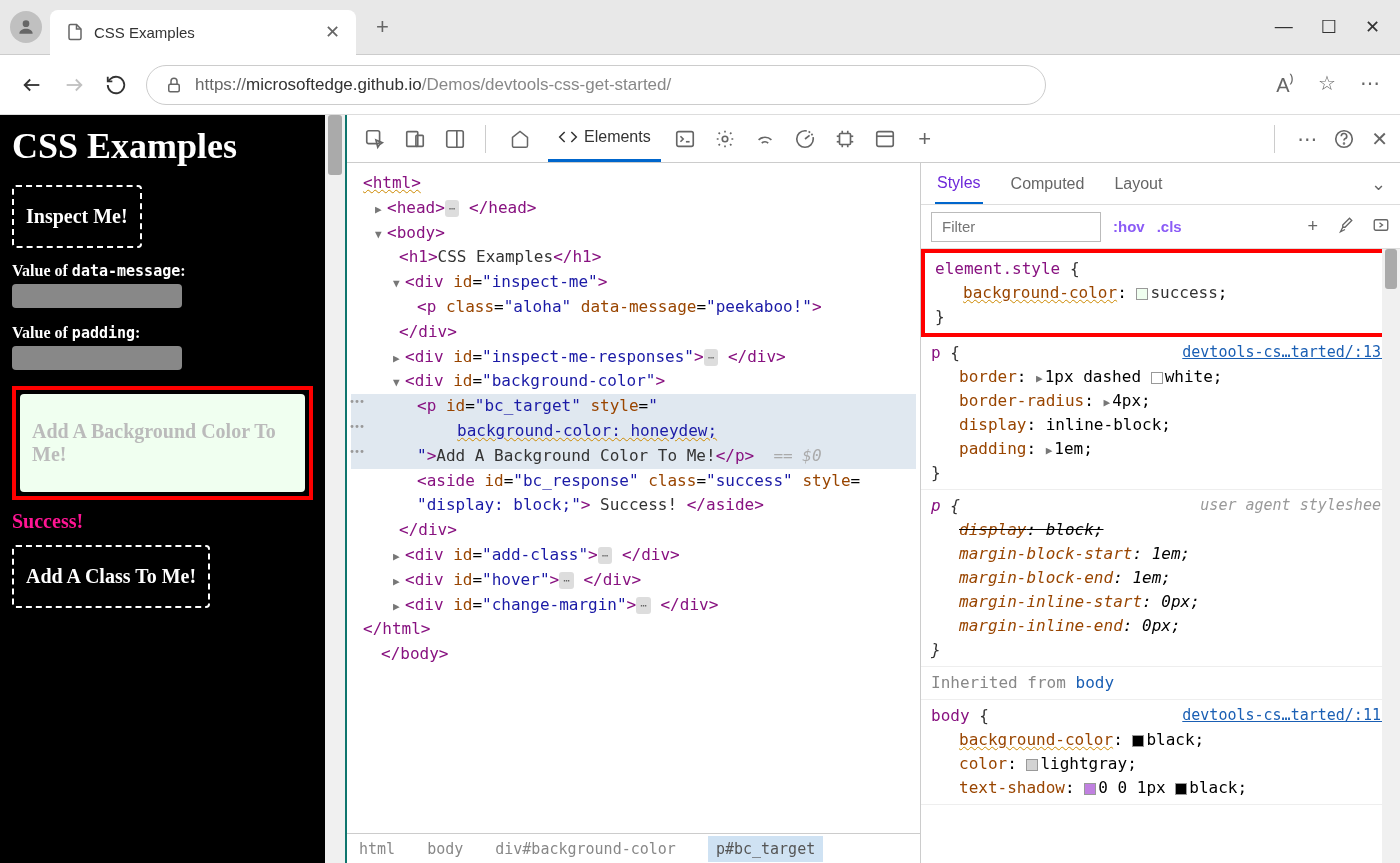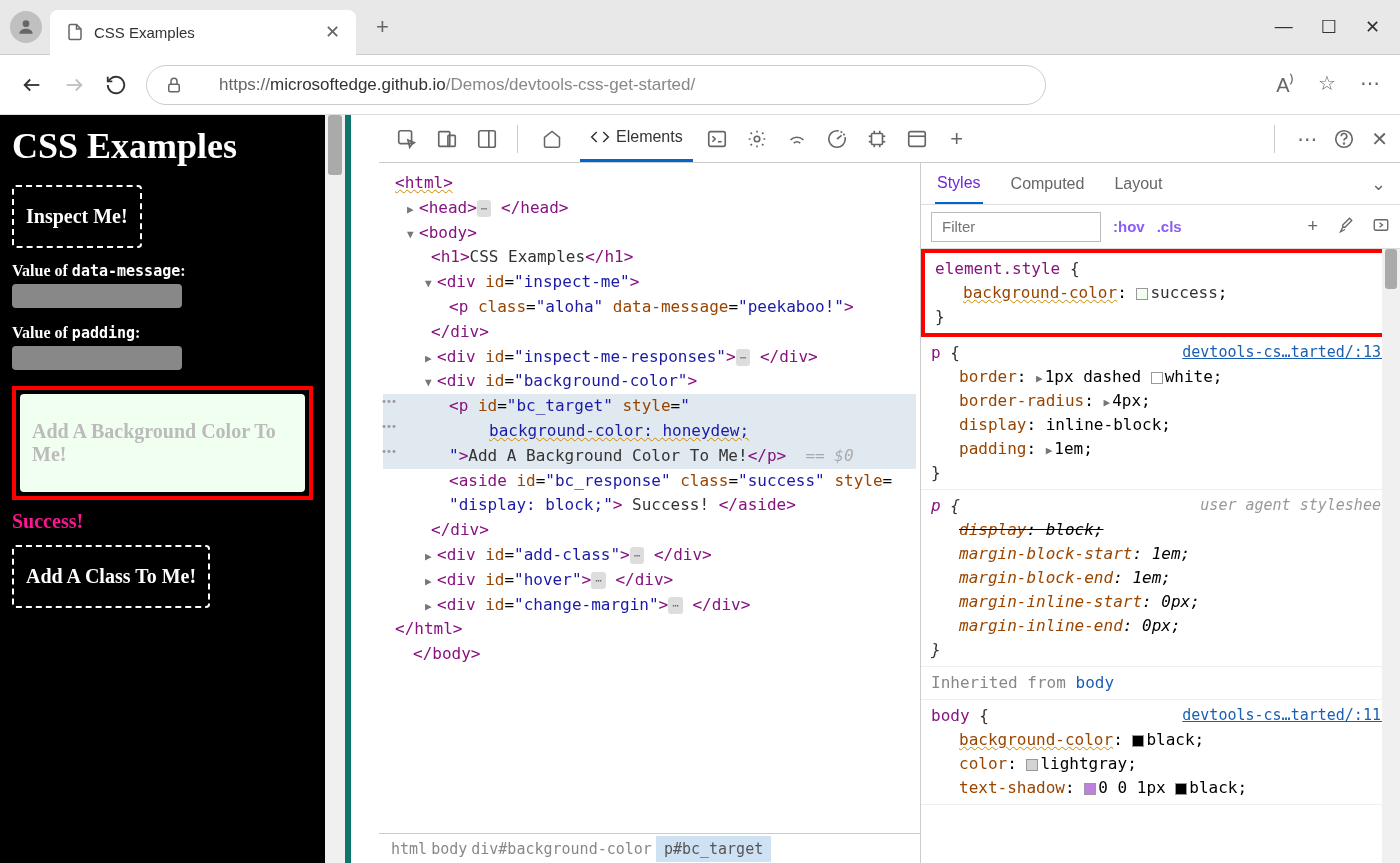--- a/index.html
+++ b/index.html
@@ -15,21 +15,21 @@
 .tab-close { font-size: 18px; color: #666; cursor: pointer; margin-left: 120px; }
 .new-tab { font-size: 22px; color: #666; margin-left: 20px; cursor: pointer; }
 .window-controls { margin-left: auto; display: flex; gap: 28px; font-size: 18px; color: #333; padding-right: 10px; }
 .window-controls span { cursor: pointer; }
 
 
 .address-row { background: #fff; height: 60px; display: flex; align-items: center; padding: 0 20px; gap: 18px; border-bottom: 1px solid #ddd; }
 .nav-btn { width: 24px; height: 24px; display: flex; align-items: center; justify-content: center; cursor: pointer; }
 .nav-btn.disabled { opacity: 0.3; }
 .address-bar { flex: 1; background: #fff; border: 1px solid #ccc; border-radius: 24px; height: 40px; display: flex; align-items: center; padding: 0 18px; gap: 12px; font-size: 17px; color: #666; max-width: 900px; }
-.address-bar .url-text { flex: 1; margin-left: 24px; }
+.address-bar .url-text { flex: 1; }
 .address-bar .scheme { color: #666; }
 .address-bar .domain { color: #333; }
 .address-bar .path { color: #888; }
 .addr-icons { display: flex; gap: 24px; margin-left: auto; font-size: 20px; color: #666; }
 
 
 .main { display: flex; height: calc(863px - 115px); }
 
 
 .page-panel { width: 345px; background: #fff; display: flex; }
@@ -41,21 +41,21 @@
 .dashed-box-text { font-family: Georgia, serif; font-weight: bold; font-size: 20px; color: #fff; }
 .value-label { font-family: Georgia, serif; font-weight: bold; font-size: 16px; color: #fff; margin-bottom: 4px; }
 .value-label .mono { font-family: monospace; font-size: 15px; }
 .gray-box { background: #888; height: 24px; width: 170px; border-radius: 4px; margin-bottom: 16px; }
 .highlighted-box { border: 4px solid #ff0000; padding: 4px; margin-bottom: 10px; }
 .honeydew-box { background: #f0fff0; padding: 26px 12px; border-radius: 4px; }
 .honeydew-box-text { font-family: Georgia, serif; font-weight: bold; font-size: 20px; color: #bbb; }
 .success-text { font-family: Georgia, serif; font-weight: bold; font-size: 20px; color: #ff1493; margin-bottom: 12px; }
 
 
-.devtools { flex: 1; background: #fff; display: flex; flex-direction: column; border-left: 6px solid #0f766e; padding-left: 28px; }
+.devtools { flex: 1; background: #fff; display: flex; flex-direction: column; border-left: 2px solid #0f766e; }
 
 
 .dt-toolbar { height: 48px; display: flex; align-items: center; padding: 0 12px; gap: 8px; border-bottom: 1px solid #ccc; }
 .dt-tool-icon { width: 32px; height: 32px; display: flex; align-items: center; justify-content: center; cursor: pointer; color: #666; }
 .dt-tab { padding: 12px 10px; display: flex; align-items: center; gap: 6px; color: #666; font-size: 16px; cursor: pointer; }
 .dt-tab.active { border-bottom: 3px solid #0066cc; color: #333; }
 .dt-divider { width: 1px; height: 28px; background: #ccc; margin: 0 6px; }
 .dt-right-icons { margin-left: auto; display: flex; gap: 16px; align-items: center; color: #666; font-size: 20px; }
 
 
@@ -72,21 +72,21 @@
 .arrow.right::before { content: '▶'; }
 .tag { color: #881280; }
 .attr-name { color: #994500; }
 .attr-val { color: #1a1aa6; }
 .text-content { color: #333; }
 .ellipsis-badge { display: inline-block; background: #ddd; border-radius: 3px; padding: 0 4px; font-size: 11px; color: #666; vertical-align: middle; }
 .dim-text { color: #aaa; font-style: italic; }
 .wavy { text-decoration: underline wavy #cc8800; text-decoration-thickness: 1px; }
 
 
-.breadcrumb { height: 30px; border-top: 1px solid #ccc; display: flex; align-items: center; padding: 0 12px; gap: 4px; font-family: Consolas, monospace; font-size: 15px; }
+.breadcrumb { height: 30px; border-top: 1px solid #ccc; display: flex; align-items: center; padding: 0 12px; gap: 32px; font-family: Consolas, monospace; font-size: 15px; }
 .crumb { color: #888; cursor: pointer; }
 .crumb.active { background: #cfe2f3; padding: 4px 8px; color: #555; }
 
 
 .styles-panel { width: 480px; border-left: 1px solid #ccc; display: flex; flex-direction: column; overflow: hidden; }
 .styles-tabs { height: 42px; display: flex; align-items: center; padding: 0 14px; gap: 26px; border-bottom: 1px solid #ddd; }
 .styles-tab { font-size: 16px; color: #666; cursor: pointer; padding: 10px 2px; }
 .styles-tab.active { color: #6d28d9; border-bottom: 2px solid #0066cc; }
 .styles-tabs .chev { margin-left: auto; color: #666; font-size: 18px; }
 

